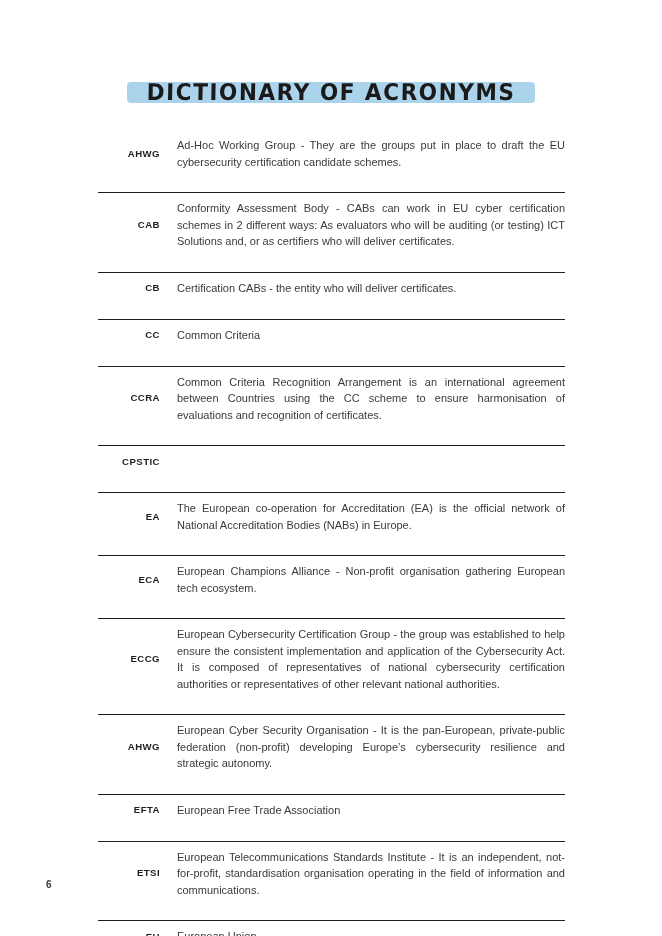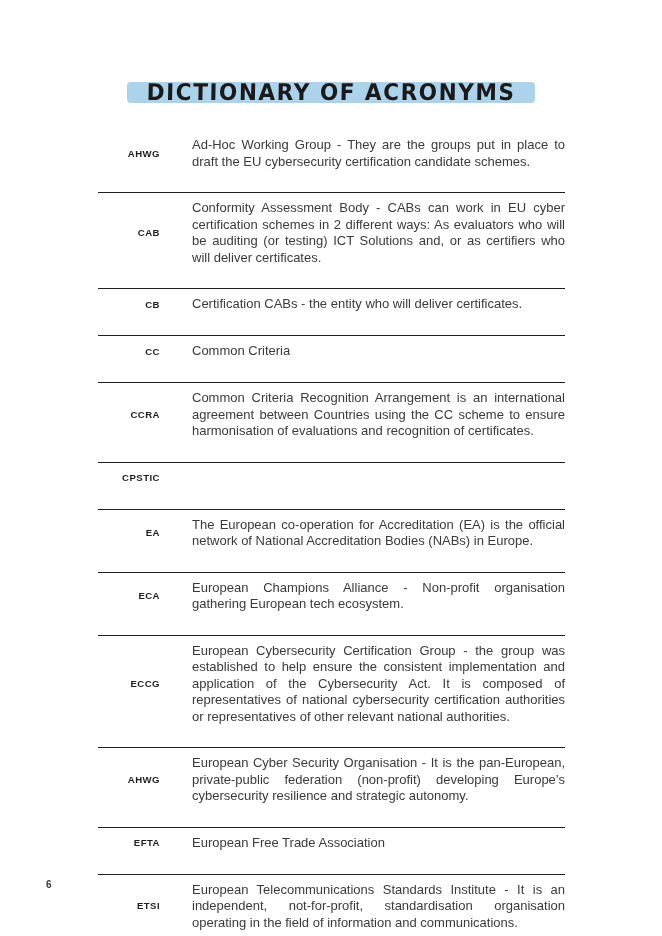--- a/index.html
+++ b/index.html
@@ -90,22 +90,22 @@
     font-weight: 700;
     font-size: 9.6px;
     line-height: 16.5px;
     letter-spacing: 0.45px;
     color: #1e1e1e;
     padding-top: 0.5px;
     white-space: pre-line;
   }
   .definition {
     flex: 1 1 auto;
-    margin-left: 32px;
-    font-size: 13px;
+    margin-left: 17px;
+    font-size: 11px;
     line-height: 16.5px;
     color: #3a3a3a;
     text-align: justify;
     text-justify: inter-word;
     hyphens: none;
   }
 
   
   .page-number {
     position: absolute;

